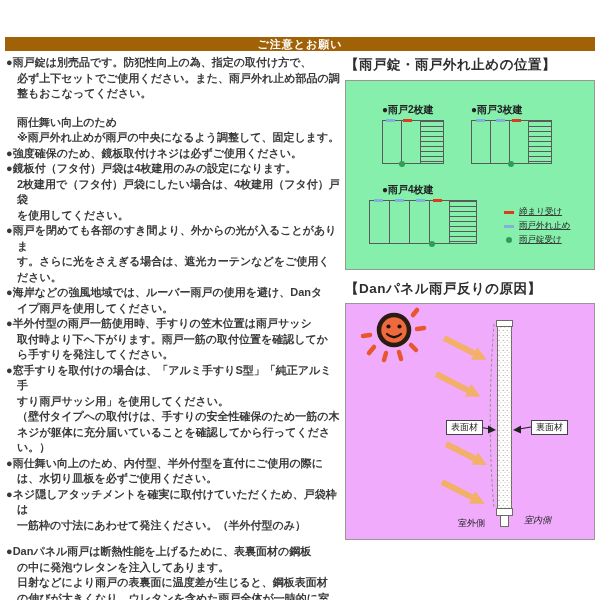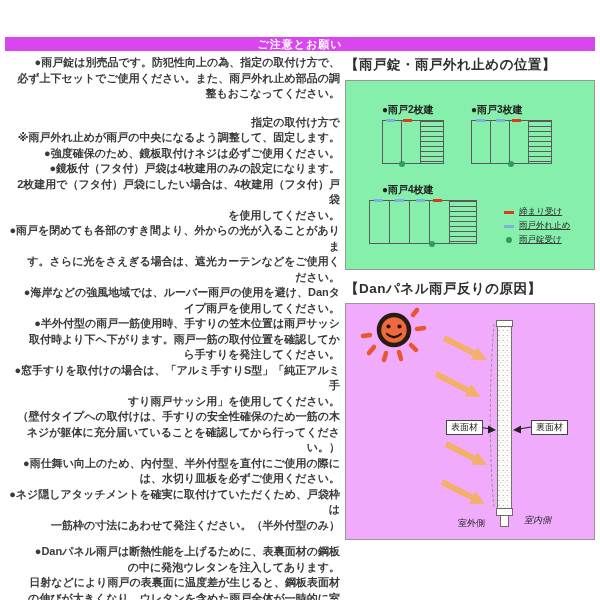--- a/index.html
+++ b/index.html
@@ -2,30 +2,30 @@
 <html><head>
 <meta charset="utf-8">
 <style>
   * { margin:0; padding:0; box-sizing:border-box; }
   html,body { width:600px; height:600px; background:#ffffff; overflow:hidden; }
   body { font-family:"Liberation Sans","DejaVu Sans",sans-serif; color:#3b3b3b; position:relative; }
 
   
   .notice-bar {
     position:absolute; left:5px; right:5px; top:37px; height:14px;
-    background:#d946ef; color:#ffffff; font-size:11px; font-weight:bold;
+    background:#a16207; color:#ffffff; font-size:11px; font-weight:bold;
     text-align:center; line-height:14px; letter-spacing:1px;
   }
 
   
   .left-col {
     position:absolute; left:6px; top:55px; width:334px;
     font-size:11px; line-height:15.5px; font-weight:600; color:#3a3a3a;
   }
-  .left-col p { white-space:pre-line;text-align:right; }
+  .left-col p { white-space:pre-line; }
   p.note { padding-left:11px; text-indent:-11px; }
   p.sub  { padding-left:11px; }
   .mb-lg { }
   .mb-md { margin-bottom:13px; }
   .mt-md { margin-top:11px; }
 
   
   .right-col { position:absolute; left:345px; top:56px; width:242px; }
   .section-title { font-size:13.5px; font-weight:bold; color:#2e2e2e; letter-spacing:0.5px; }
 
@@ -68,21 +68,21 @@
 </style>
 </head>
 <body>
 
 <div class="notice-bar">ご注意とお願い</div>
 
 <div class="left-col">
   <p class="note mb-md">●雨戸錠は別売品です。防犯性向上の為、指定の取付け方で、
 必ず上下セットでご使用ください。また、雨戸外れ止め部品の調
 整もおこなってください。</p>
-  <p class="sub">指定の取付け方で</p>
+  <p class="sub">雨仕舞い向上のため</p>
   <p class="sub mb-lg">※雨戸外れ止めが雨戸の中央になるよう調整して、固定します。</p>
   <p class="note">●強度確保のため、鏡板取付けネジは必ずご使用ください。</p>
   <p class="note">●鏡板付（フタ付）戸袋は4枚建用のみの設定になります。
 2枚建用で（フタ付）戸袋にしたい場合は、4枚建用（フタ付）戸袋
 を使用してください。</p>
   <p class="note">●雨戸を閉めても各部のすき間より、外からの光が入ることがありま
 す。さらに光をさえぎる場合は、遮光カーテンなどをご使用ください。</p>
   <p class="note">●海岸などの強風地域では、ルーバー雨戸の使用を避け、Danタ
 イプ雨戸を使用してください。</p>
   <p class="note">●半外付型の雨戸一筋使用時、手すりの笠木位置は雨戸サッシ

